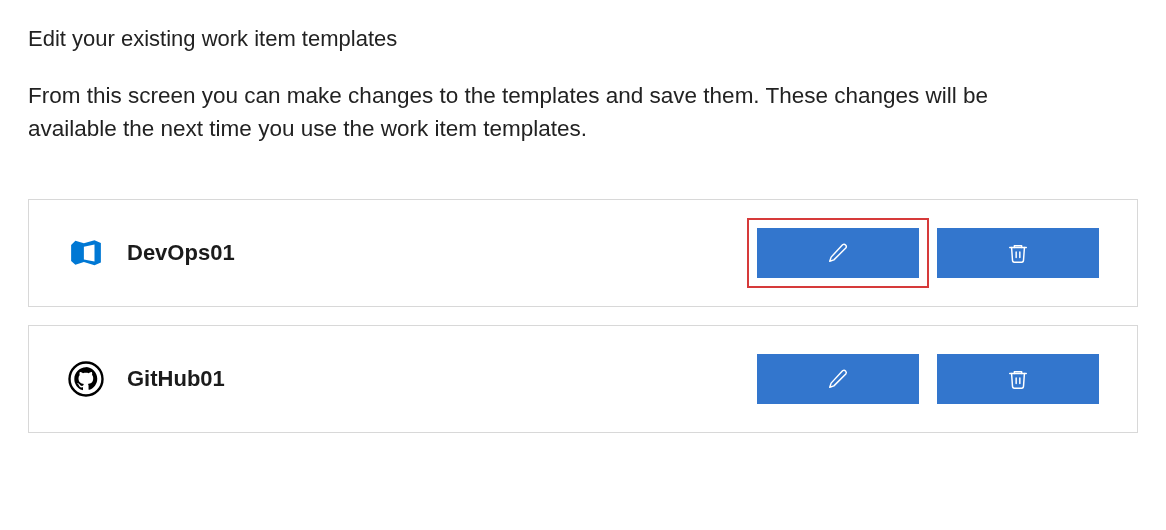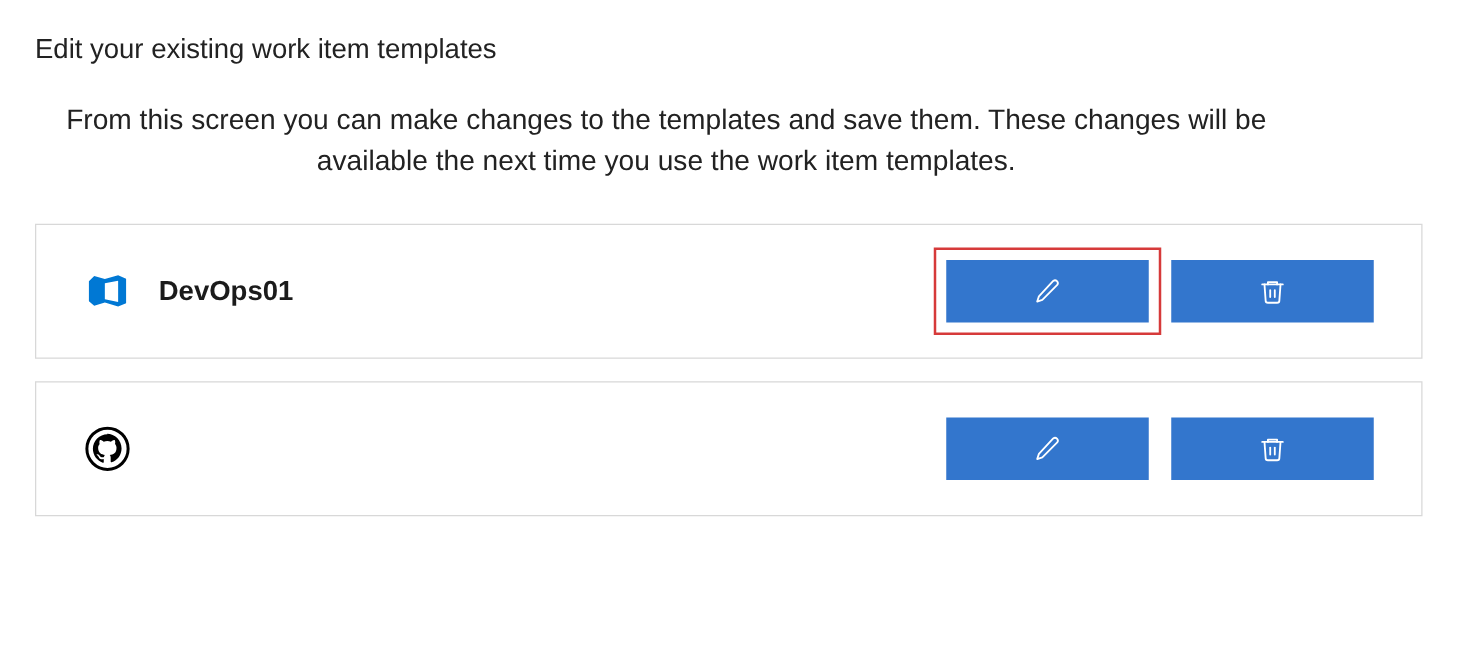--- a/index.html
+++ b/index.html
@@ -14,23 +14,22 @@
     .page-title {
       font-size: 22px;
       font-weight: 400;
       margin: 6px 0 28px;
       color: #222;
     }
     .description {
       font-size: 22.5px;
       line-height: 1.45;
       color: #222;
-      margin: 0 0 34px;
+      margin: 0 0 54px;
       max-width: 1010px;
-      text-align: center;
     }
     .templates-list {
       display: flex;
       flex-direction: column;
       gap: 18px;
     }
     .template-row {
       display: flex;
       align-items: center;
       justify-content: space-between;
@@ -117,20 +116,21 @@
   </div>
 
   <div class="template-row">
     <div class="template-left">
       <span class="svc-icon">
         <svg viewBox="0 0 24 24" width="36" height="36">
           <circle cx="12" cy="12" r="11" fill="none" stroke="#000" stroke-width="1.6"></circle>
           <path fill="#000" d="M12 4.2c-4.3 0-7.8 3.5-7.8 7.8 0 3.4 2.2 6.4 5.3 7.4.4.1.5-.2.5-.4v-1.5c-2.2.5-2.6-1-2.6-1-.4-.9-.9-1.1-.9-1.1-.7-.5.1-.5.1-.5.8.1 1.2.8 1.2.8.7 1.2 1.9.9 2.3.7.1-.5.3-.9.5-1.1-1.7-.2-3.6-.9-3.6-3.8 0-.8.3-1.5.8-2.1-.1-.2-.3-1 .1-2 0 0 .7-.2 2.1.8.6-.2 1.3-.3 1.9-.3.7 0 1.3.1 1.9.3 1.5-1 2.1-.8 2.1-.8.4 1 .2 1.8.1 2 .5.5.8 1.2.8 2.1 0 3-1.8 3.6-3.6 3.8.3.2.5.7.5 1.4v2.1c0 .2.1.4.5.4 3.1-1 5.3-4 5.3-7.4 0-4.3-3.5-7.8-7.8-7.8Z"></path>
         </svg>
       </span>
+      <span class="template-name">GitHub01</span>
     </div>
     <div class="template-actions">
       <button class="action-btn">
         <svg viewBox="0 0 24 24" width="22" height="22" fill="none" stroke="#fff" stroke-width="1.6" stroke-linecap="round" stroke-linejoin="round">
           <path d="M17 3a2.5 2.5 0 0 1 3.5 3.5L7.5 19.5 3 21l1.5-4.5L17 3Z"></path>
         </svg>
       </button>
       <button class="action-btn">
         <svg viewBox="0 0 24 24" width="22" height="22" fill="none" stroke="#fff" stroke-width="1.6" stroke-linecap="round" stroke-linejoin="round">
           <path d="M3 6h18"></path>

